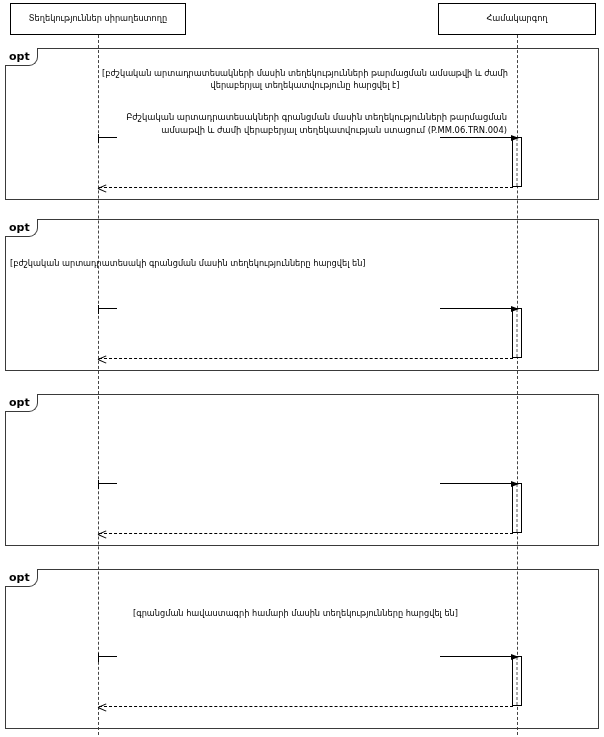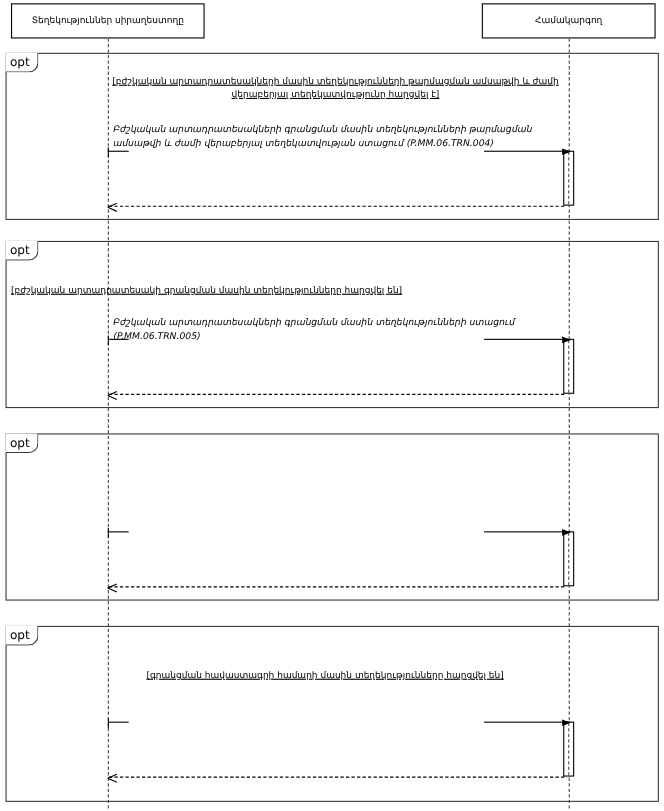--- a/index.html
+++ b/index.html
@@ -77,38 +77,37 @@
     left: 0;
     top: 0;
     border-right: 1px solid #3a3a3a;
     border-bottom: 1px solid #3a3a3a;
     border-bottom-right-radius: 9px;
     background: #ffffff;
     font-size: 11px;
     line-height: 1;
     padding: 3px 7px 3px 4px;
     z-index: 5;
+    font-weight: bold;
   }
   .guard {
     position: absolute;
     font-size: 8.2px;
     line-height: 1.45;
     text-align: center;
     z-index: 5;
-    text-decoration: underline;
   }
 
   
   .msg-label {
     position: absolute;
     font-size: 8.4px;
     line-height: 1.55;
-    text-align: left;
-    z-index: 5;
-    font-style: italic;
+    text-align: right;
+    z-index: 5;
   }
 
   .arrow-solid {
     position: absolute;
     height: 0;
     border-top: 1px solid #000000;
     z-index: 5;
   }
   .arrow-solid .head {
     position: absolute;
@@ -210,23 +209,20 @@
     </div>
 
   <div class="fragment" style="left:5px; top:219px; width:594px; height:152px;"></div>
   <div class="fragment-label" style="left:5px; top:219px;">
     <span>opt</span>
   </div>
   <div class="guard" style="left:10px; top:258px; width:420px; text-align:left;">
     <span>[բժշկական արտադրատեսակի գրանցման մասին տեղեկությունները հարցվել են]</span>
   </div>
 
-  <div class="msg-label" style="left:103px; top:286px; width:404px;">
-    <span>Բժշկական արտադրատեսակների գրանցման մասին տեղեկությունների ստացում (P.MM.06.TRN.005)</span>
-  </div>
 
   <div class="send-stub" style="left:99px; top:308px; width:18px;">
       <span class="cap"></span>
     </div>
 
   <div class="arrow-solid" style="left:440px; top:308px; width:78px;">
       <span class="head"></span>
     </div>
 
   <div class="activation" style="left:512px; top:308px; width:10px; height:50px;">

